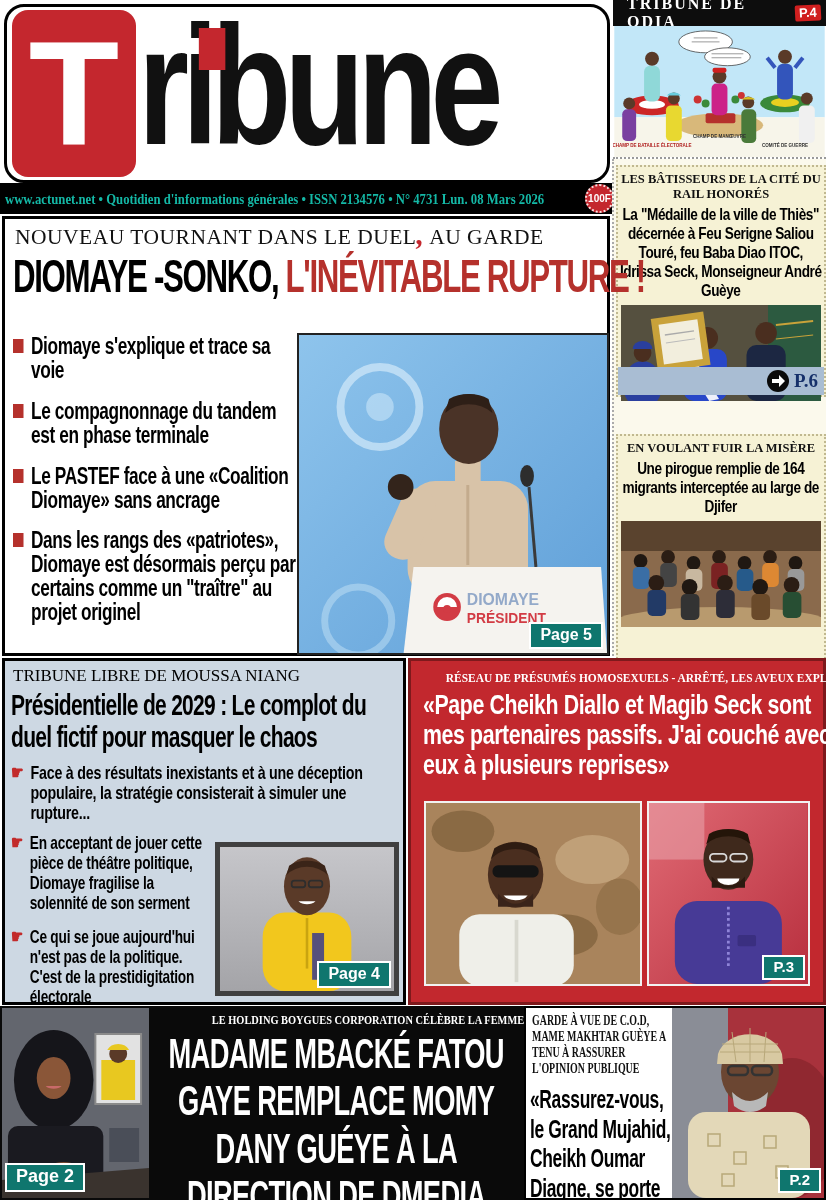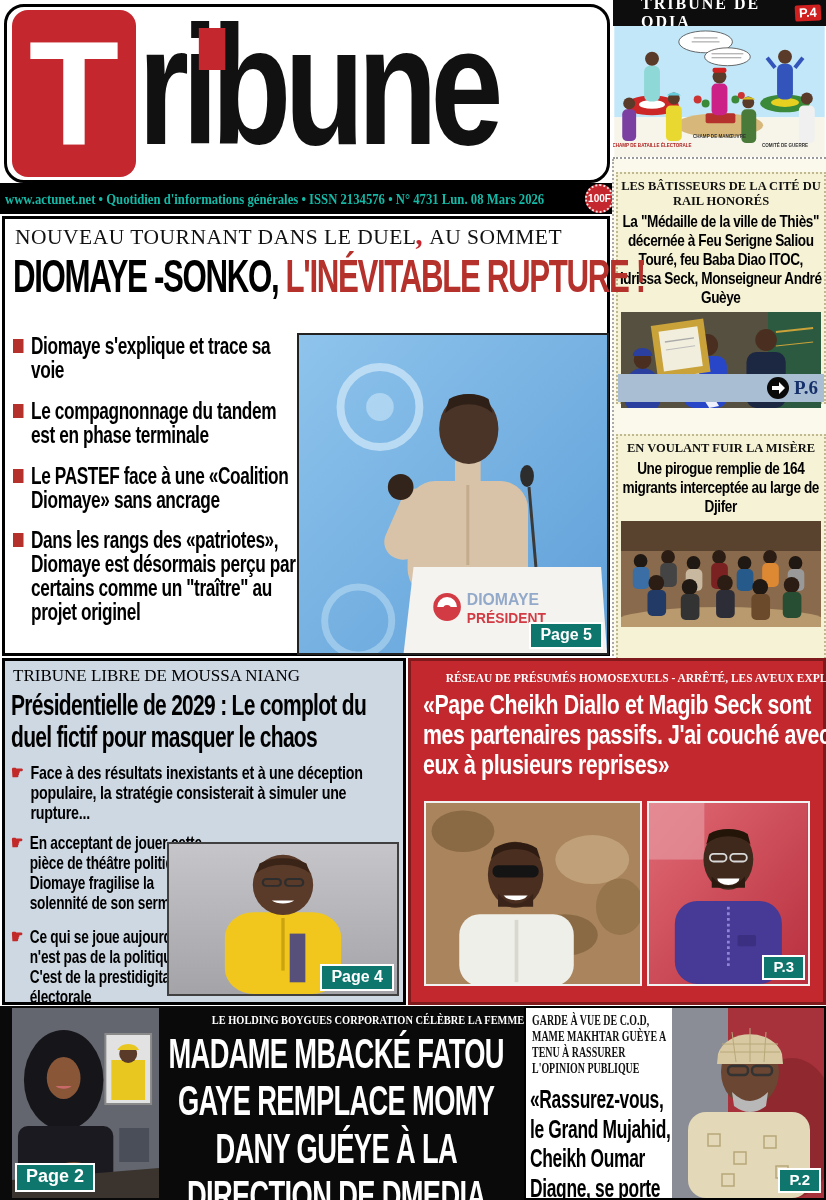--- a/index.html
+++ b/index.html
@@ -30,21 +30,21 @@
              display:flex; align-items:center; padding-left:5px; overflow:visible; }
   .infobar .sqn { font-family:"Liberation Serif", serif; font-weight:bold; font-size:15.5px;
                   transform:scaleX(0.82); }
   .starburst { left:585px; top:184px; width:29px; height:29px; background:#c4272e; border-radius:50%;
                border:2px dotted #ffdddd; color:#fff; font-size:10px; font-weight:bold;
                display:flex; align-items:center; justify-content:center; }
 
   
   .cartoon-panel { left:613px; top:0; width:213px; height:159px; border-bottom:2px dotted #999; background:#fff; }
   .cartoon-head { height:26px; background:#0d0d0d; color:#fff; display:flex; align-items:center;
-                  padding:0 5px 0 28px; }
+                  padding:0 5px 0 14px; }
   .cartoon-head .t { font-family:"Liberation Serif", serif; font-weight:bold; font-size:16px;
                      letter-spacing:2px; flex:1; }
   .cartoon-head .p4 { background:#d01f1f; color:#fff; font-weight:bold; font-size:13px;
                       padding:0 4px 1px; transform:rotate(-3deg); border-radius:2px; }
   .cartoon-art { width:100%; height:131px; display:block; }
 
   
   .sidebar { left:612px; top:159px; width:214px; height:497px; background:#fbf9ec;
              border-left:2px dotted #aaa; }
   .sb-story { position:absolute; left:2px; width:210px; background:#f6f2d5; border:2px dotted #c0b890; }
@@ -74,37 +74,37 @@
   .ms-photo svg { width:100%; height:100%; display:block; }
 
   
   .left-article { left:2px; top:658px; width:404px; height:347px; background:#cdd8e3; border:3px solid #000; }
   .la-kicker { font-family:"Liberation Serif", serif; font-size:17px; color:#000000; padding:5px 0 0 8px; }
   .la-head { margin:3px 0 0 6px; font-weight:bold; font-size:30px; line-height:1.07;
              letter-spacing:-1px; color:#000; }
   .la-bullet { position:relative; padding-left:26px; font-weight:bold; font-size:19px;
                line-height:1.05; letter-spacing:-0.3px; color:#000; margin:10px 0 0 6px; }
   .la-bullet::before { content:"☛"; position:absolute; left:0; top:0; color:#c22a2a; font-size:19px; }
-  .la-photo { position:absolute; right:4px; bottom:6px; width:232px; height:154px; border:2px solid #404040; }
+  .la-photo { position:absolute; right:4px; bottom:6px; width:184px; height:154px; border:5px solid #404040; }
   .la-photo svg { width:100%; height:100%; display:block; }
 
   
   .red-article { left:408px; top:658px; width:418px; height:347px; background:#c2282e; border:3px solid #7e191c; }
   .ra-kicker { text-align:center; padding-top:7px; color:#fff; }
   .ra-kicker .sqn { font-family:"Liberation Serif", serif; font-weight:bold; font-size:13px;
                     transform:scaleX(0.88); transform-origin:50% 50%; }
   .ra-head { margin:4px 0 0 12px; color:#fff; font-weight:bold; font-size:27px; line-height:1.12;
              letter-spacing:-0.5px; }
   .ra-photos { position:absolute; left:13px; right:13px; top:140px; bottom:16px; display:flex; gap:5px; }
   .ra-photos .ph { border:2px solid #f2f2f2; overflow:hidden; }
   .ra-photos svg { width:100%; height:100%; display:block; }
 
   
   .bottom-band { left:0; top:1006px; width:826px; height:194px; background:#0a0a0a; }
-  .bb-left { position:absolute; left:12px; top:2px; width:147px; height:190px; }
+  .bb-left { position:absolute; left:2px; top:2px; width:147px; height:190px; }
   .bb-left svg { width:100%; height:100%; display:block; }
   .bb-center { position:absolute; left:150px; top:2px; width:373px; height:190px; text-align:center; }
   .bb-center .kick { color:#fff; }
   .bb-center .kick .sqn { font-family:"Liberation Serif", serif; font-weight:bold; font-size:13px;
                           transform:scaleX(0.80); transform-origin:50% 50%; margin-top:4px; }
   .bb-center .head { margin-top:2px; color:#fff; font-weight:bold; font-size:42px; line-height:1.13;
                      letter-spacing:-1px; width:154%; margin-left:-27%;
                      transform:scaleX(0.65); transform-origin:50% 0; }
   .bb-right { position:absolute; left:524px; top:0; width:302px; height:194px; background:#fff;
               border:2px solid #000; }
@@ -188,21 +188,21 @@
       <line x1="98" y1="32" x2="128" y2="32" stroke="#999" stroke-width="1"></line>
 
       <text x="38" y="122" font-size="4.6" font-weight="bold" fill="#b02020" text-anchor="middle">CHAMP DE BATAILLE ÉLECTORALE</text>
       <text x="106" y="113" font-size="4.6" font-weight="bold" fill="#333" text-anchor="middle">CHAMP DE MANŒUVRE</text>
       <text x="172" y="122" font-size="4.6" font-weight="bold" fill="#333" text-anchor="middle">COMITÉ DE GUERRE</text>
     </svg>
   </div>
 
   <div class="abs sidebar">
 
-    <div class="sb-story" style="top:13px; height:232px;">
+    <div class="sb-story" style="top:6px; height:232px;">
       <div class="sb-kicker">LES BÂTISSEURS DE LA CITÉ DU RAIL HONORÉS</div>
       <div class="sb-head sqc" style="width:125%; margin-left:-12.5%; transform:scaleX(0.8);">La "Médaille de la ville de Thiès" décernée à Feu Serigne Saliou Touré, feu Baba Diao ITOC, Idrissa Seck, Monseigneur André Guèye</div>
       <svg class="sb-photo" style="height:96px;" viewBox="0 0 204 96" preserveAspectRatio="none">
         <rect width="204" height="96" fill="#55503f"></rect>
         <rect x="150" y="0" width="54" height="96" fill="#2c5a40"></rect>
         <line x1="158" y1="20" x2="196" y2="16" stroke="#c9a23a" stroke-width="2"></line>
         <line x1="158" y1="34" x2="196" y2="30" stroke="#c9a23a" stroke-width="1.2"></line>
         <ellipse cx="22" cy="80" rx="20" ry="24" fill="#2a3f9e"></ellipse>
         <circle cx="22" cy="48" r="9" fill="#4a2e1f"></circle>
         <path d="M12 44 a10 8 0 0 1 20 0 z" fill="#2a3f9e"></path>
@@ -266,21 +266,21 @@
           <circle cx="11" cy="11" r="11" fill="#0a0a0a"></circle>
           <polygon points="5,9 12,9 12,5 18,11 12,17 12,13 5,13" fill="#fff"></polygon>
         </svg>
         <span class="sb-page">P.3</span>
       </div>
     </div>
   </div>
 
   <div class="abs main-story">
     <div class="ms-kicker serif">
-      <span>NOUVEAU TOURNANT DANS LE DUEL</span><span class="comma">,</span><span> AU SOMMET</span>
+      <span>NOUVEAU TOURNANT DANS LE DUEL</span><span class="comma">,</span><span> AU GARDE</span>
     </div>
     <div class="ms-headline">
       <span>DIOMAYE -SONKO, </span><span class="red">L'INÉVITABLE RUPTURE !</span>
     </div>
     <div class="ms-bullets">
       <div class="inner">
         <div class="ms-bullet">Diomaye s'explique et trace sa voie</div>
         <div class="ms-bullet">Le compagnonnage du tandem est en phase terminale</div>
         <div class="ms-bullet">Le PASTEF face à une «Coalition Diomaye» sans ancrage</div>
         <div class="ms-bullet">Dans les rangs des «patriotes», Diomaye est désormais perçu par certains comme un "traître" au projet originel</div>

